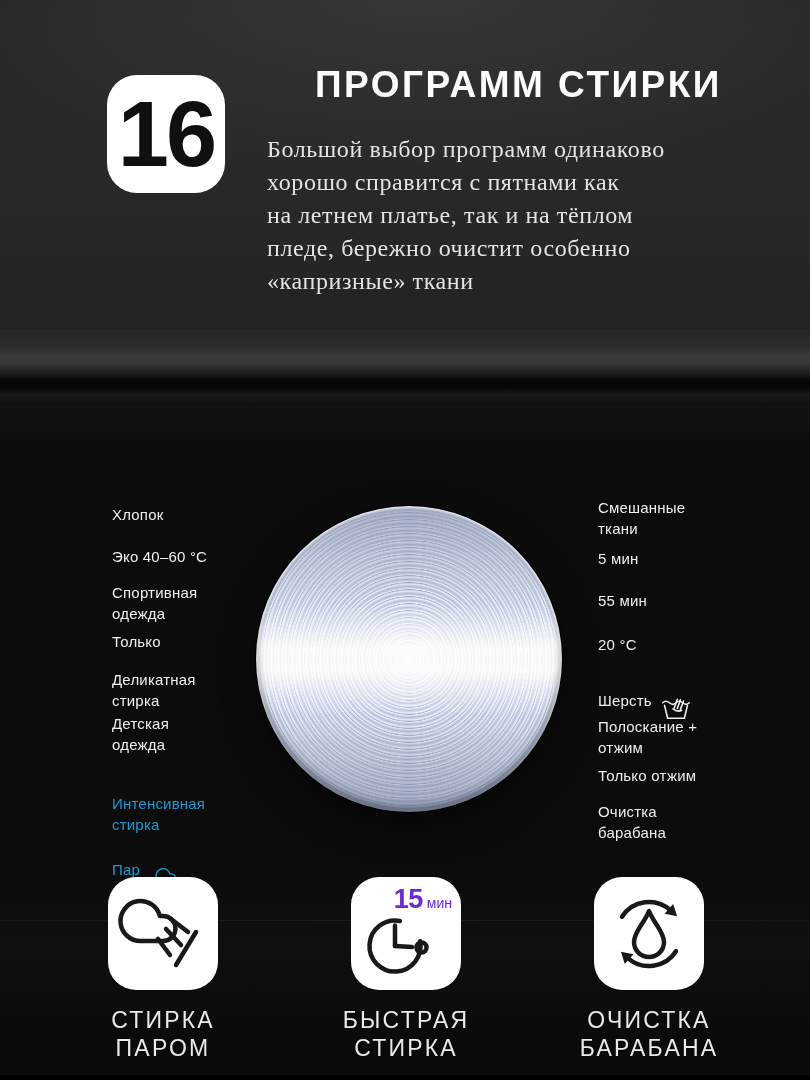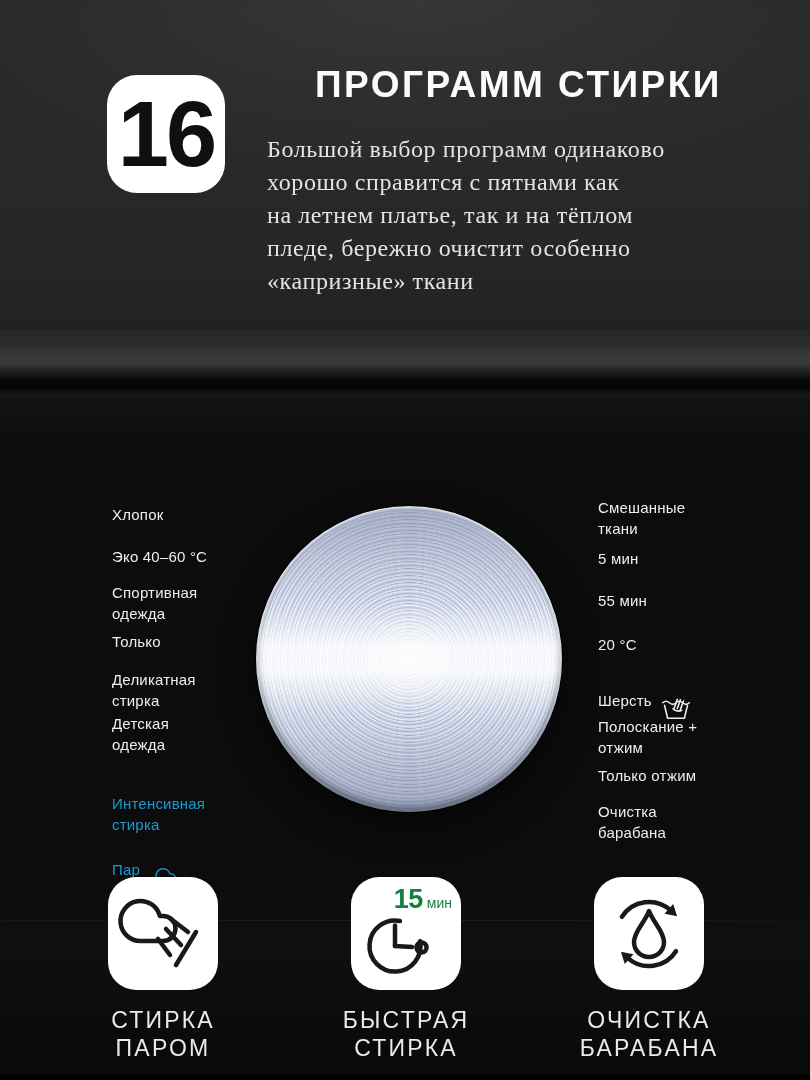--- a/index.html
+++ b/index.html
@@ -71,21 +71,21 @@
       inset 0 2px 3px rgba(255,255,255,.75), inset 0 -5px 9px rgba(38,43,58,.55);
   }
   
   .feature { position:absolute; top:472px; width:110px; height:200px; }
   .feature-square {
     position:relative; width:110px; height:113px; background:#fff; border-radius:28px;
   }
   .feature-square > svg { position:absolute; left:0; top:0; }
   .timer-badge {
     position:absolute; top:9px; right:9px; display:flex; align-items:baseline; gap:4px;
-    color:#15803d;
+    color:#6d28d9;
   }
   .tb-num { font-size:27px; font-weight:700; letter-spacing:-.5px; line-height:1; }
   .tb-unit { font-size:14px; font-weight:400; }
   .feature-label {
     position:absolute; top:129px; left:55px; transform:translateX(-50%); width:260px;
     text-align:center; font-size:23px; line-height:28px; letter-spacing:2.2px;
     color:#eaeaec; white-space:pre-line;
   }
 </style>
 </head>

